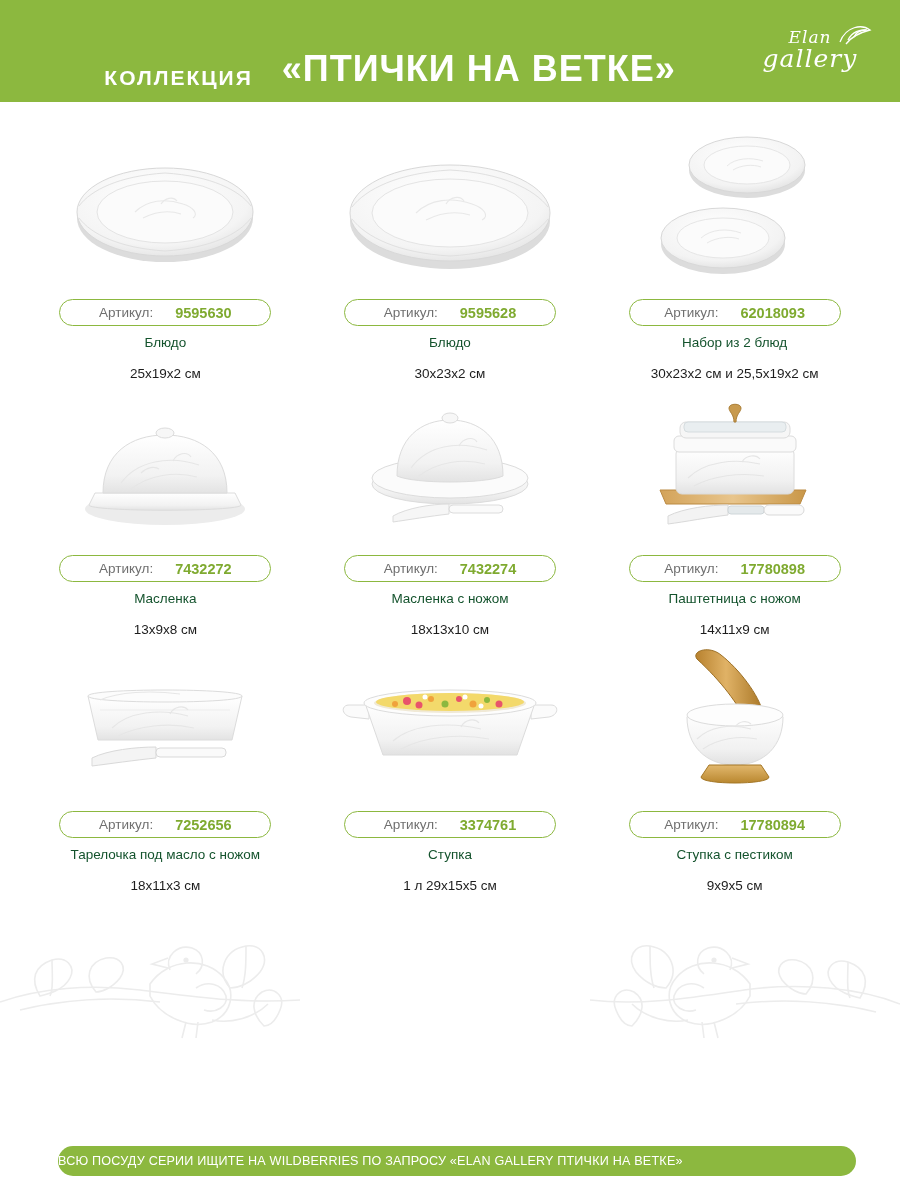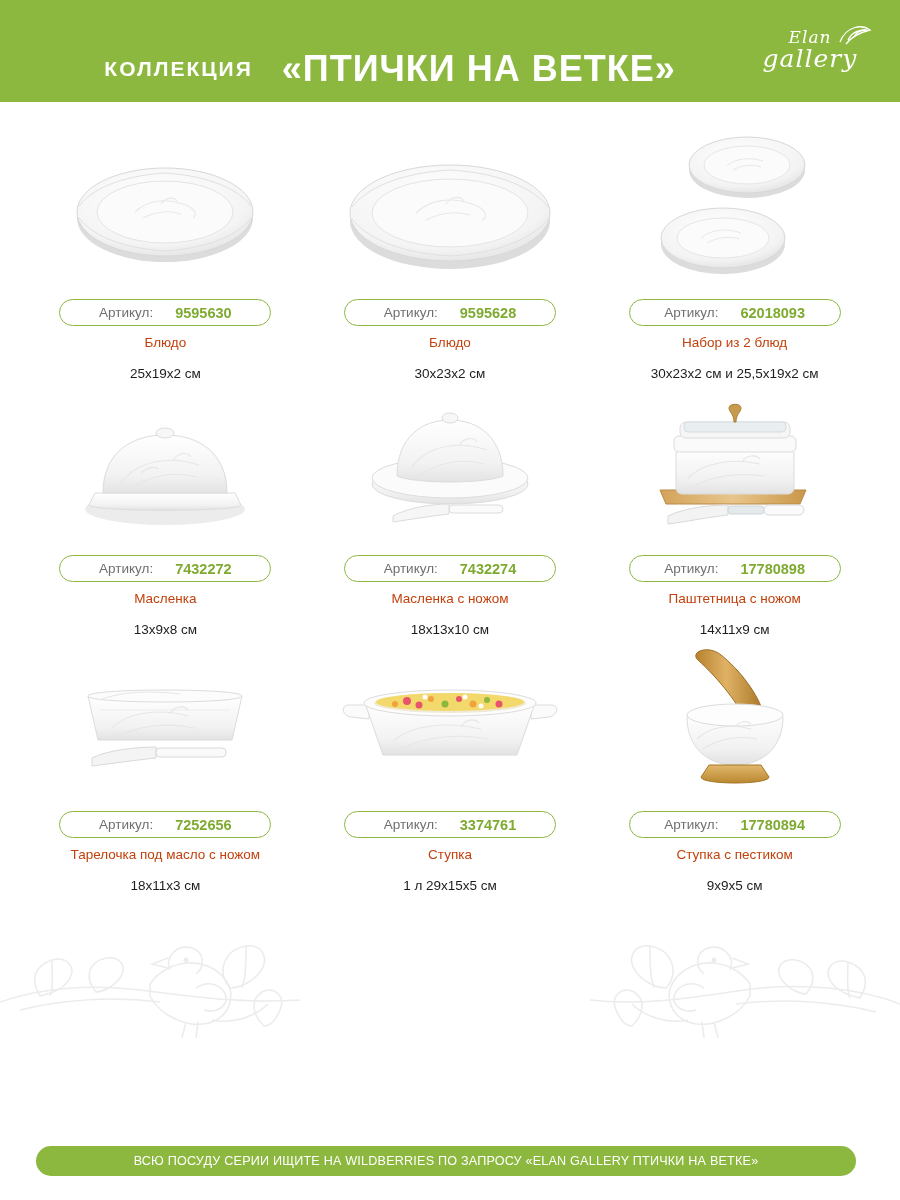--- a/index.html
+++ b/index.html
@@ -21,21 +21,21 @@
   .header {
     position: relative;
     height: 102px;
     background: #8cb83f;
     display: flex;
     align-items: center;
     padding: 0 26px;
   }
   .header-text {
     display: flex;
-    align-items: center;
+    align-items: flex-end;
     gap: 29px;
     flex: 1;
     justify-content: center;
     padding-right: 120px;
     margin-top: 35px;
   }
   .header-kicker {
     color: #ffffff;
     font-size: 21px;
     font-weight: bold;
@@ -118,21 +118,21 @@
     font-size: 13.5px;
   }
   .sku-value {
     color: #7faa30;
     font-weight: bold;
     font-size: 14.5px;
   }
   .prod-name {
     margin-top: 9px;
     font-size: 13.5px;
-    color: #c2410c;
+    color: #14532d;
     text-align: left;
   }
   .prod-size {
     margin-top: 16px;
     font-size: 13.5px;
     color: #1d1d1d;
     text-align: center;
   }
 
   
@@ -141,29 +141,29 @@
     left: 0;
     right: 0;
     bottom: 78px;
     height: 230px;
     pointer-events: none;
   }
 
   
   .footer-bar {
     position: absolute;
-    left: 36px;
+    left: 58px;
     right: 44px;
     bottom: 24px;
     height: 30px;
     background: #8cb83f;
     border-radius: 16px;
     display: flex;
     align-items: center;
-    justify-content: center;
+    justify-content: flex-start;
   }
   .footer-text {
     color: #ffffff;
     font-size: 12.6px;
     letter-spacing: 0.2px;
     font-weight: normal;
   }
 </style>
 </head>
 <body>

